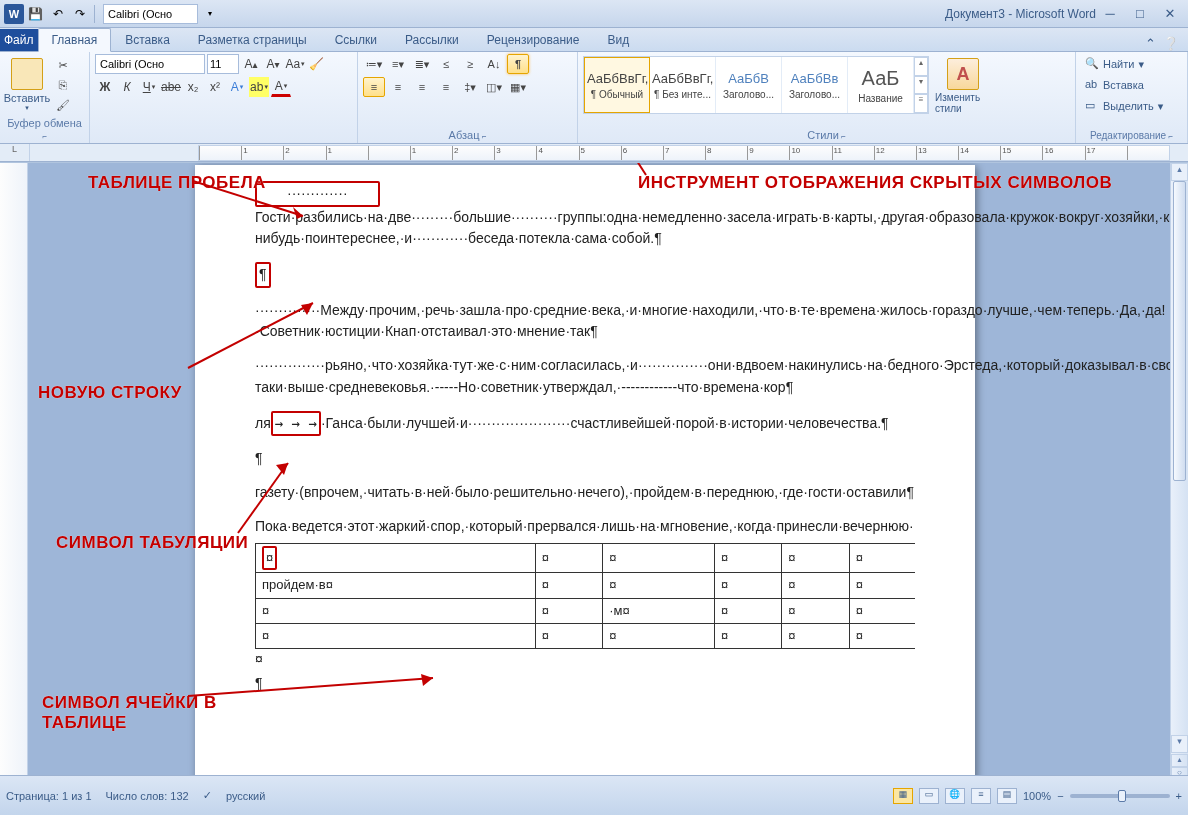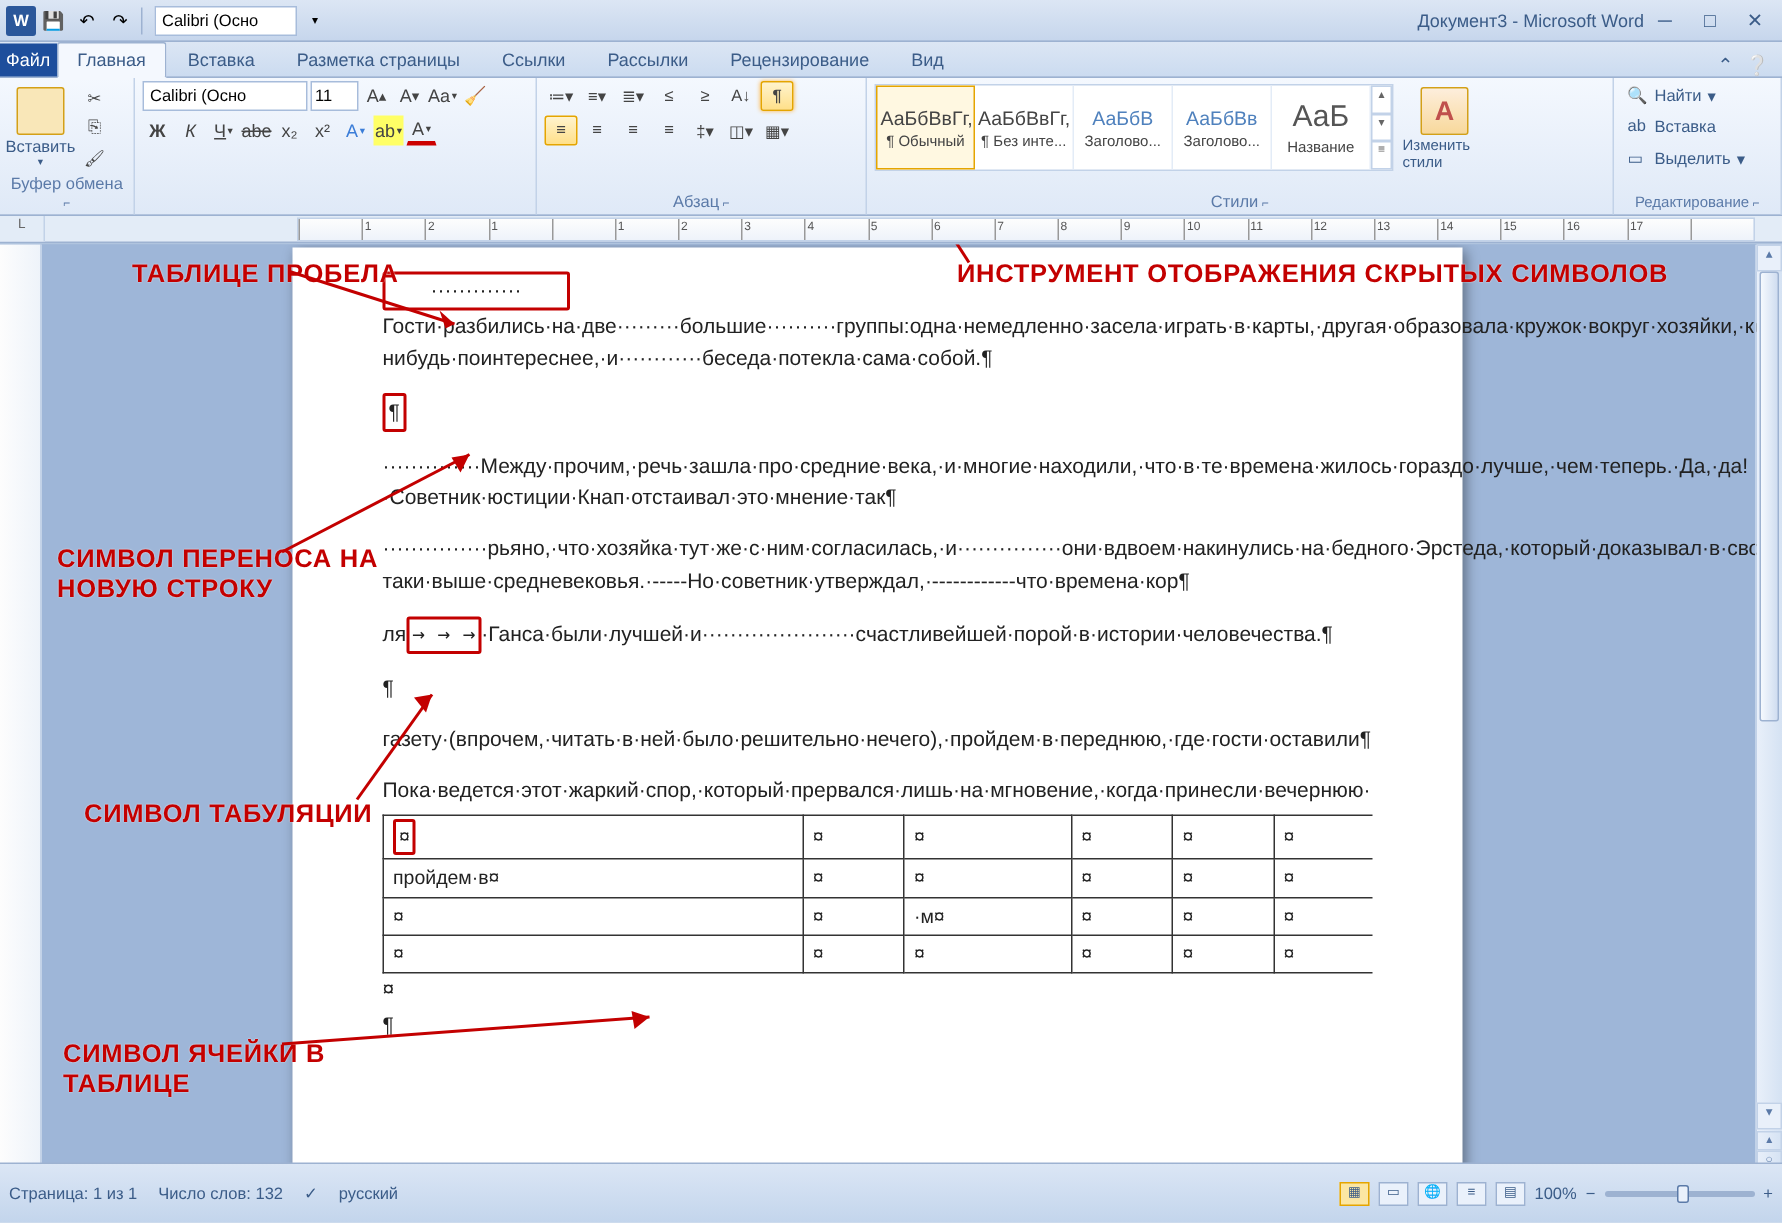--- a/index.html
+++ b/index.html
@@ -343,21 +343,20 @@
               </tr>
         </tbody>
           </table>
         <p>¤</p>
         <p>¶</p>
       </div>
     </div>
 
     <div class="annot" style="left:60px; top:10px;">ТАБЛИЦЕ ПРОБЕЛА</div>
     <div class="annot" style="left:610px; top:10px;">ИНСТРУМЕНТ ОТОБРАЖЕНИЯ СКРЫТЫХ СИМВОЛОВ</div>
-    <div class="annot" style="left:10px; top:200px;">СИМВОЛ ПЕРЕНОСА НА</div>
     <div class="annot" style="left:10px; top:220px;">НОВУЮ СТРОКУ</div>
     <div class="annot" style="left:28px; top:370px;">СИМВОЛ ТАБУЛЯЦИИ</div>
     <div class="annot" style="left:14px; top:530px;">СИМВОЛ ЯЧЕЙКИ В</div>
     <div class="annot" style="left:14px; top:550px;">ТАБЛИЦЕ</div>
 
     <svg class="arrow-line" style="left:165px; top:18px; width:120px; height:40px;">
         <line x1="0" y1="0" x2="110" y2="35" stroke="#c30000" stroke-width="2"></line>
         <polygon points="110,35 100,26 104,38" fill="#c30000"></polygon>
       </svg>
     <svg class="arrow-line" style="left:560px; top:-78px; width:70px; height:95px;">

